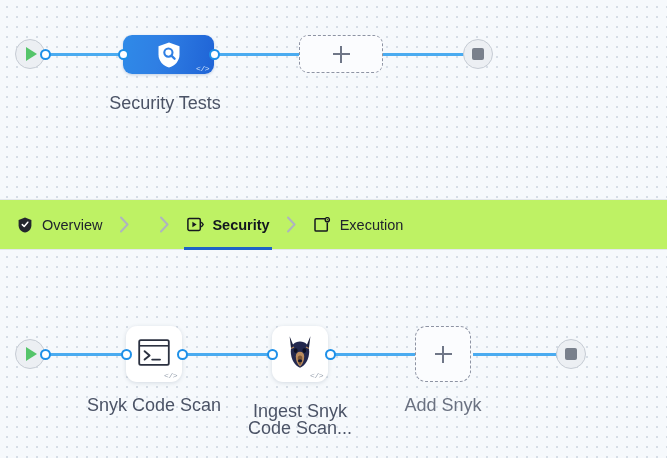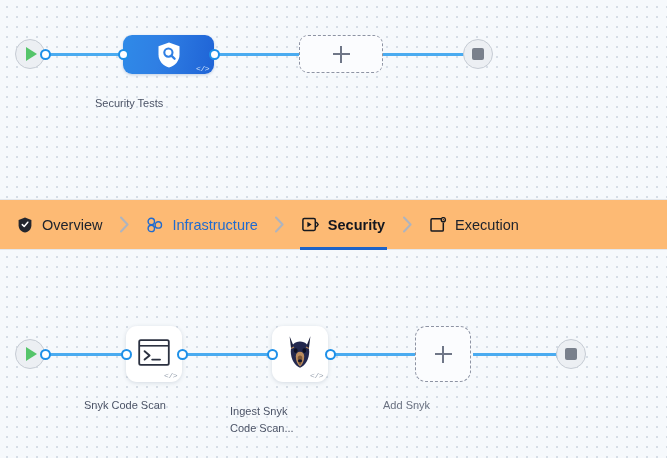--- a/index.html
+++ b/index.html
@@ -76,29 +76,29 @@
   #add-step-node{width:56px;height:56px;border-radius:11px;}
   .plus{position:relative;width:17px;height:17px;}
   .plus::before,.plus::after{
     content:"";position:absolute;background:#6f7687;
   }
   .plus::before{left:0;top:7.4px;width:17px;height:2.2px;}
   .plus::after{top:0;left:7.4px;height:17px;width:2.2px;}
 
   
   .node-label{
-    position:absolute;color:#4b5366;
-    font-size:11px;line-height:17px;white-space:pre-line;
+    position:absolute;text-align:center;color:#4b5366;
+    font-size:18px;line-height:17px;white-space:pre-line;
   }
   .label-muted{color:#6a7181;}
 
   
   #tabbar{
     position:absolute;left:0;top:199px;width:667px;height:51px;
-    background:#fdba74;border-top:1px solid #e3e7ec;border-bottom:1px solid #e3e7ec;
+    background:#bef264;border-top:1px solid #e3e7ec;border-bottom:1px solid #e3e7ec;
     box-sizing:border-box;display:flex;
   }
   .tab{
     display:flex;align-items:center;gap:8px;height:100%;
     padding:0 2px;position:relative;cursor:pointer;
   }
   .tab-label{font-size:14.5px;color:#20242d;}
   .tab.active .tab-label{color:#12161f;font-weight:bold;}
   .tab.link .tab-label{color:#1f6bd0;}
   .tab .underline{
@@ -159,30 +159,20 @@
     </span>
     <span class="tab-label">Overview</span>
   </div>
 
   <span class="chev">
     <svg width="11" height="17" viewBox="0 0 11 17">
         <path d="M2 1.5 L8.6 8.5 L2 15.5" fill="none" stroke="#aeb4bf" stroke-width="2" stroke-linecap="round" stroke-linejoin="round"></path>
       </svg>
   </span>
 
-  <div class="tab link">
-    <span class="tab-icon">
-      <svg width="17" height="16" viewBox="0 0 17 16">
-        <circle cx="4.3" cy="4.4" r="3.2" fill="none" stroke="#1f6bd0" stroke-width="1.4"></circle>
-        <circle cx="4.3" cy="11.4" r="3.2" fill="none" stroke="#1f6bd0" stroke-width="1.4"></circle>
-        <circle cx="11.3" cy="7.9" r="3.2" fill="none" stroke="#1f6bd0" stroke-width="1.4"></circle>
-      </svg>
-    </span>
-    <span class="tab-label">Infrastructure</span>
-  </div>
 
   <span class="chev">
     <svg width="11" height="17" viewBox="0 0 11 17">
         <path d="M2 1.5 L8.6 8.5 L2 15.5" fill="none" stroke="#aeb4bf" stroke-width="2" stroke-linecap="round" stroke-linejoin="round"></path>
       </svg>
   </span>
 
   <div class="tab active">
     <span class="tab-icon">
       <svg width="17" height="15" viewBox="0 0 17 15">

